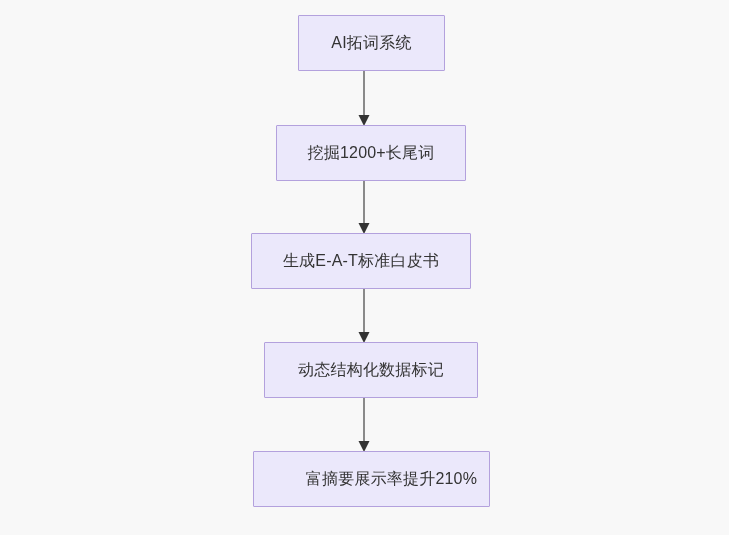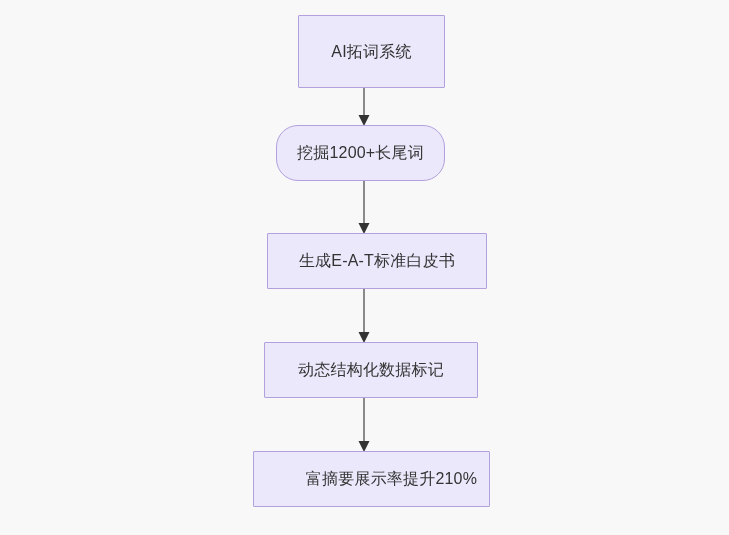--- a/index.html
+++ b/index.html
@@ -67,29 +67,29 @@
   <svg class="edge" style="left:357px; top:289px; width:14px; height:55px;">
     <line class="edge-line" x1="7" y1="0" x2="7" y2="47"></line>
     <polygon class="edge-head" points="7,54 1.5,43 12.5,43"></polygon>
   </svg>
 
   <svg class="edge" style="left:357px; top:398px; width:14px; height:55px;">
     <line class="edge-line" x1="7" y1="0" x2="7" y2="47"></line>
     <polygon class="edge-head" points="7,54 1.5,43 12.5,43"></polygon>
   </svg>
 
-  <div class="node" style="left:298px; top:15px; width:147px; height:73px;">
+  <div class="node" style="left:298px; top:15px; width:147px; height:56px;">
     <span class="node-label">AI拓词系统</span>
   </div>
 
-  <div class="node" style="left:276px; top:125px; width:169px; height:56px;border-radius:22px;">
+  <div class="node" style="left:276px; top:125px; width:190px; height:56px;">
     <span class="node-label">挖掘1200+长尾词</span>
   </div>
 
-  <div class="node" style="left:267px; top:233px; width:220px; height:56px;">
+  <div class="node" style="left:251px; top:233px; width:220px; height:56px;">
     <span class="node-label">生成E-A-T标准白皮书</span>
   </div>
 
   <div class="node" style="left:264px; top:342px; width:214px; height:56px;text-align:center;">
     <span class="node-label">动态结构化数据标记</span>
   </div>
 
   <div class="node" style="left:253px; top:451px; width:237px; height:56px;padding-left:40px;">
     <span class="node-label">富摘要展示率提升210%</span>
   </div>

